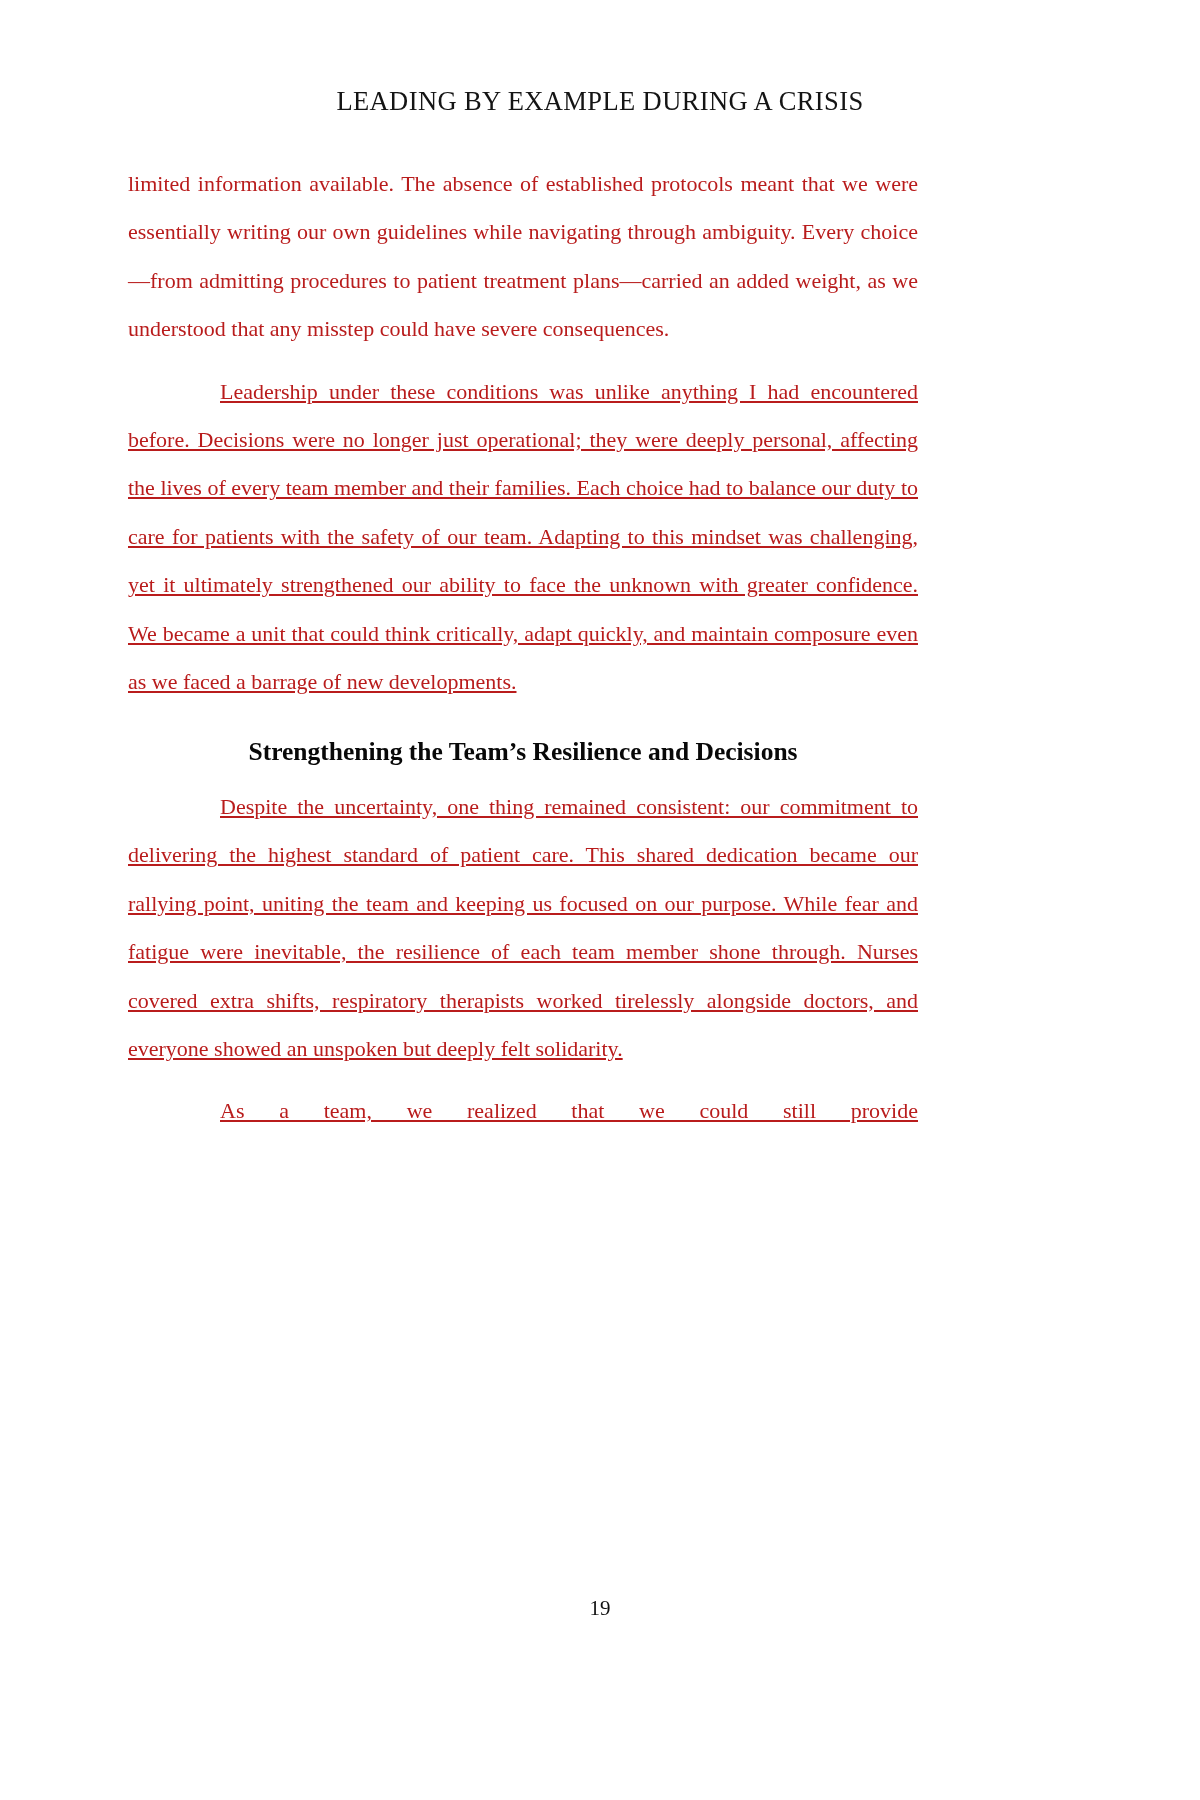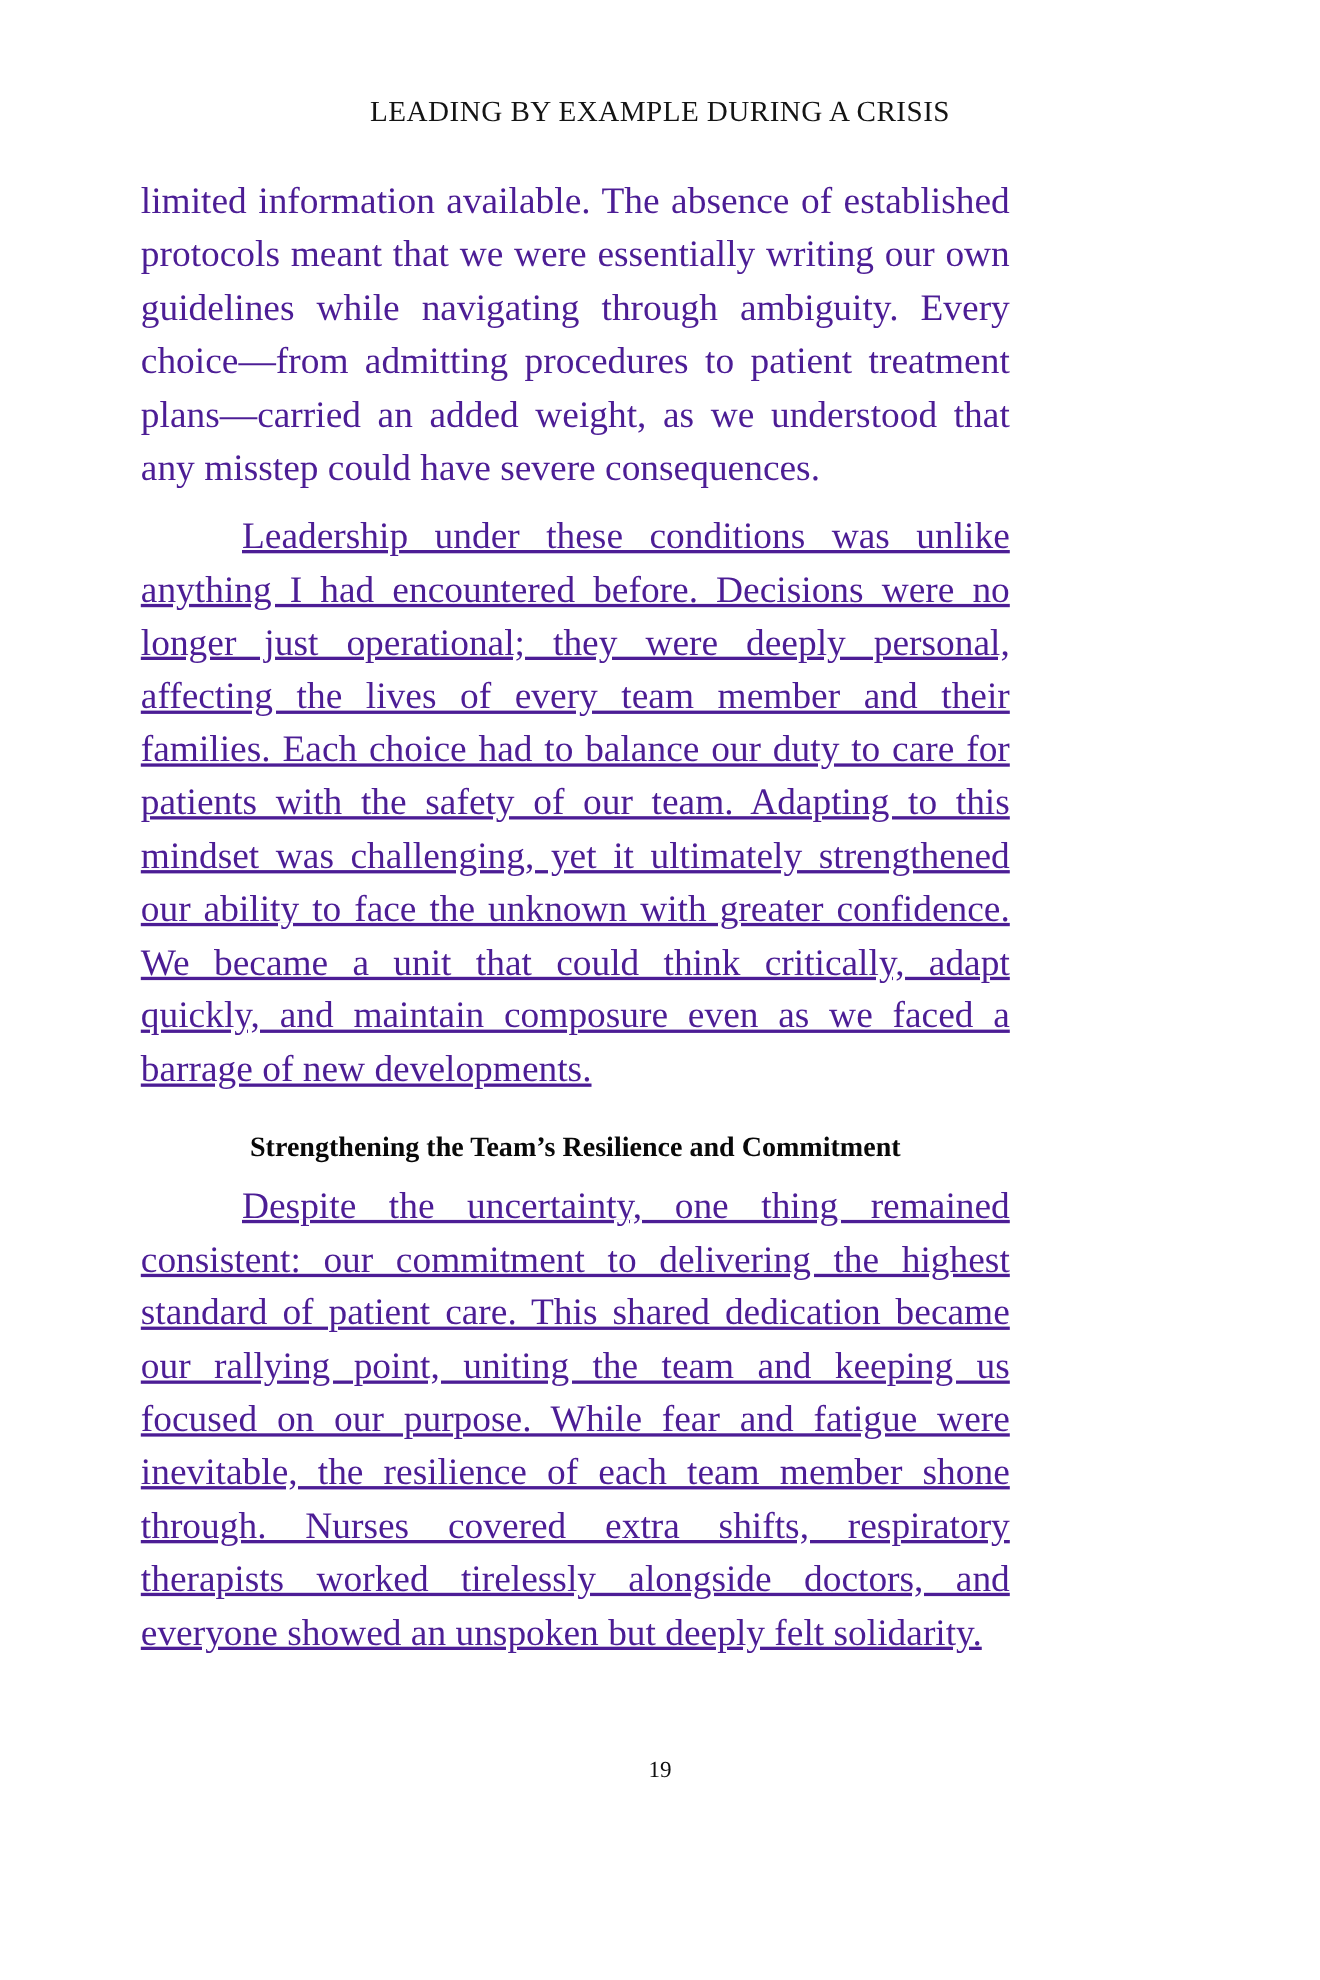--- a/index.html
+++ b/index.html
@@ -36,23 +36,23 @@
     position: absolute;
     top: 160px;
     left: 128px;
     width: 790px;
   }
 
   p.body-par {
     margin: 0;
     text-align: justify;
     text-justify: inter-word;
-    font-size: 34px;
+    font-size: 22px;
     line-height: 48.4px;
-    color: #4c1d95;
+    color: #b91c1c;
     -webkit-hyphens: none;
     hyphens: none;
   }
 
   p.body-par.indent {
     text-indent: 92px;
     text-decoration: underline;
   }
 
   p.gap-before {
@@ -94,22 +94,23 @@
 <div class="page">
 
   <div class="running-header">LEADING BY EXAMPLE DURING A CRISIS</div>
 
   <div class="text-column">
 
     <p class="body-par">limited information available. The absence of established protocols meant that we were essentially writing our own guidelines while navigating through ambiguity. Every choice—from admitting procedures to patient treatment plans—carried an added weight, as we understood that any misstep could have severe consequences.</p>
 
     <p class="body-par indent gap-before">Leadership under these conditions was unlike anything I had encountered before. Decisions were no longer just operational; they were deeply personal, affecting the lives of every team member and their families. Each choice had to balance our duty to care for patients with the safety of our team. Adapting to this mindset was challenging, yet it ultimately strengthened our ability to face the unknown with greater confidence. We became a unit that could think critically, adapt quickly, and maintain composure even as we faced a barrage of new developments.</p>
 
-    <h2 class="section-heading">Strengthening the Team’s Resilience and Commitment</h2>
+    <h2 class="section-heading">Strengthening the Team’s Resilience and Decisions</h2>
 
     <p class="body-par indent">Despite the uncertainty, one thing remained consistent: our commitment to delivering the highest standard of patient care. This shared dedication became our rallying point, uniting the team and keeping us focused on our purpose. While fear and fatigue were inevitable, the resilience of each team member shone through. Nurses covered extra shifts, respiratory therapists worked tirelessly alongside doctors, and everyone showed an unspoken but deeply felt solidarity.</p>
 
+    <p class="body-par indent force-justify gap-before">As a team, we realized that we could still provide</p>
 
   </div>
 
   <div class="page-number">19</div>
 
 </div>
 
 </body></html>

